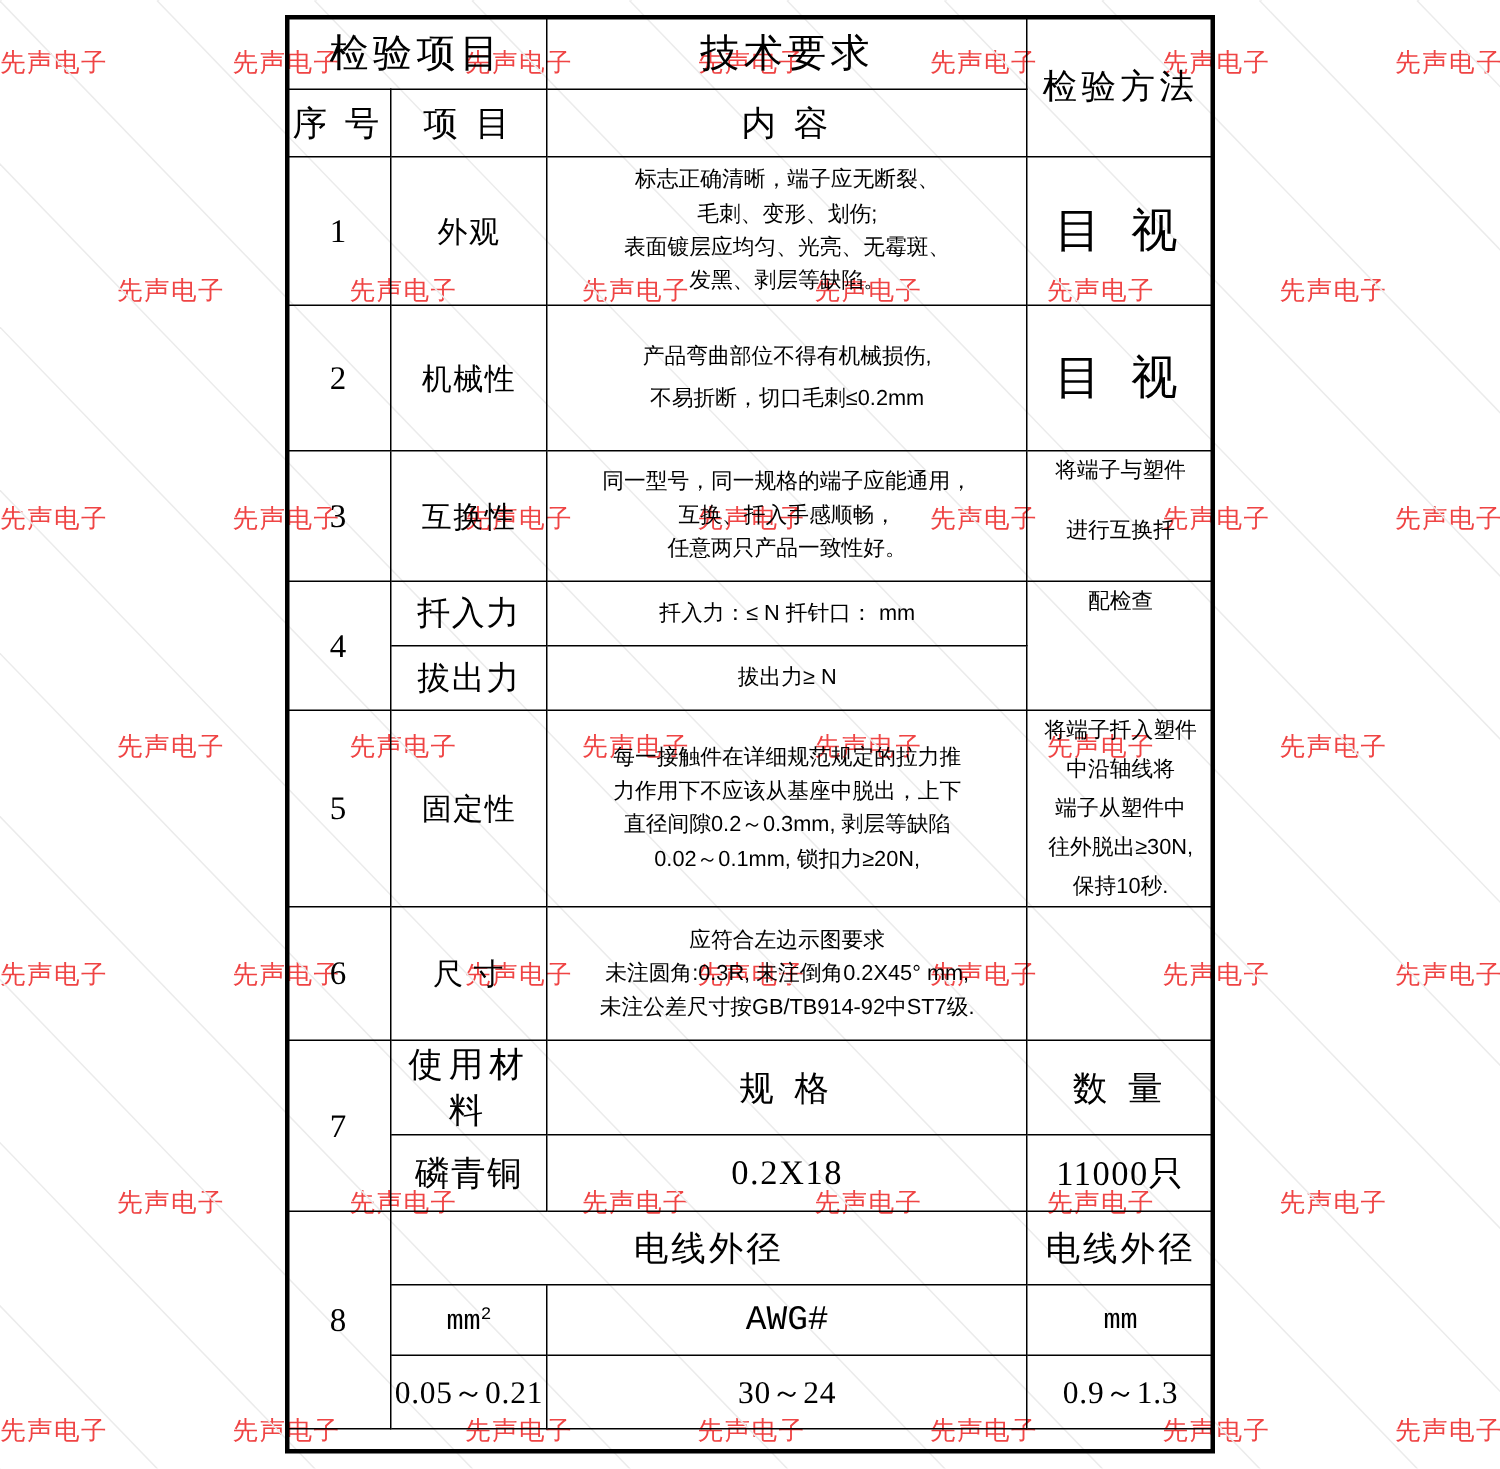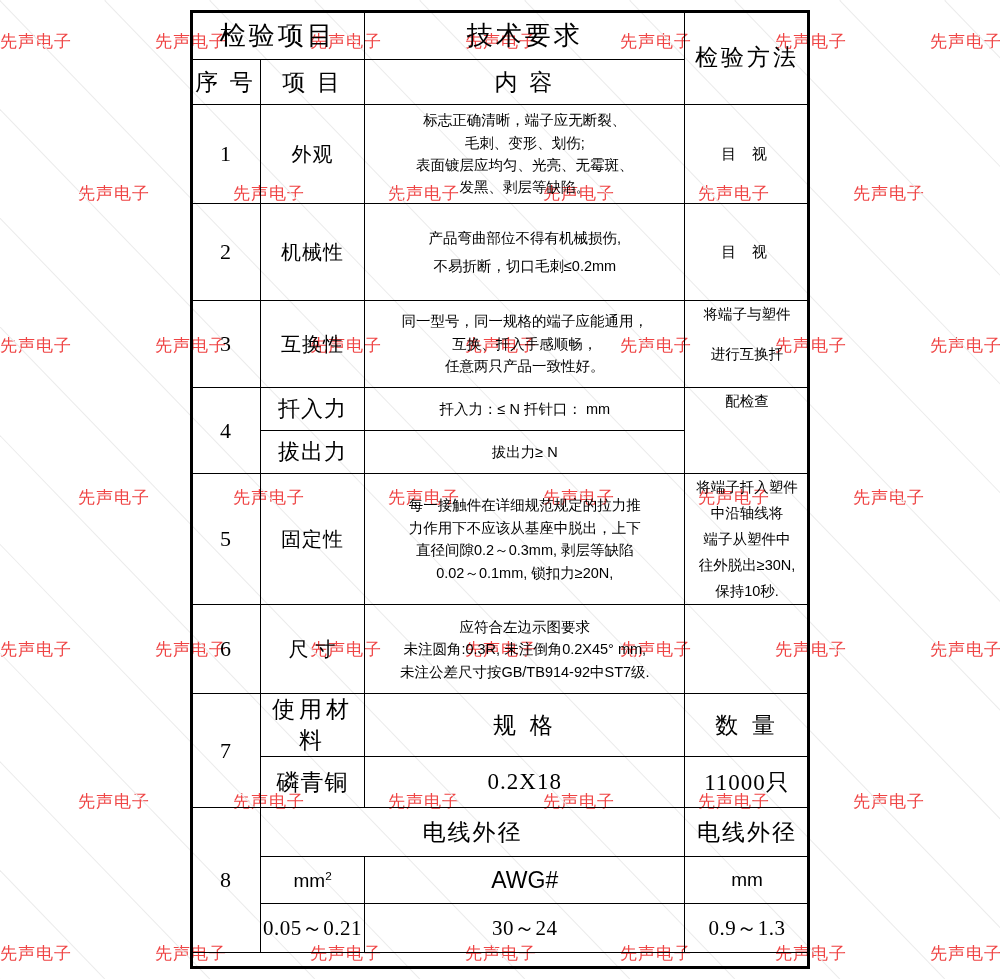--- a/index.html
+++ b/index.html
@@ -85,21 +85,21 @@
   }
   .content-cell {
     text-align: left;
     font-size: 14.5px;
     line-height: 1.55;
     padding: 5px 6px 5px 8px;
     font-family: "Liberation Sans", "DejaVu Sans", sans-serif;
   }
   .content-cell div { white-space: nowrap; }
   .method-cell {
-    font-size: 15px;
+    font-size: 31px;
     letter-spacing: 6px;
   }
   .method-small {
     text-align: left;
     font-size: 14.5px;
     line-height: 1.8;
     padding: 4px 4px 4px 6px;
     font-family: "Liberation Sans", "DejaVu Sans", sans-serif;
   }
   .method-small div { white-space: nowrap; }
@@ -110,21 +110,21 @@
   .mat-val {
     font-size: 23px;
     letter-spacing: 1px;
   }
   .wire-head {
     font-size: 23px;
     letter-spacing: 2px;
   }
   .wire-sub {
     font-size: 19px;
-    font-family: Liberation Sans, sans-serif;
+    font-family: Liberation Mono, monospace;
   }
   .wire-val {
     font-size: 21px;
     font-family: Liberation Serif, serif;
     letter-spacing: 0.5px;
   }
   .force-label {
     font-size: 22px;
     letter-spacing: 1px;
   }

